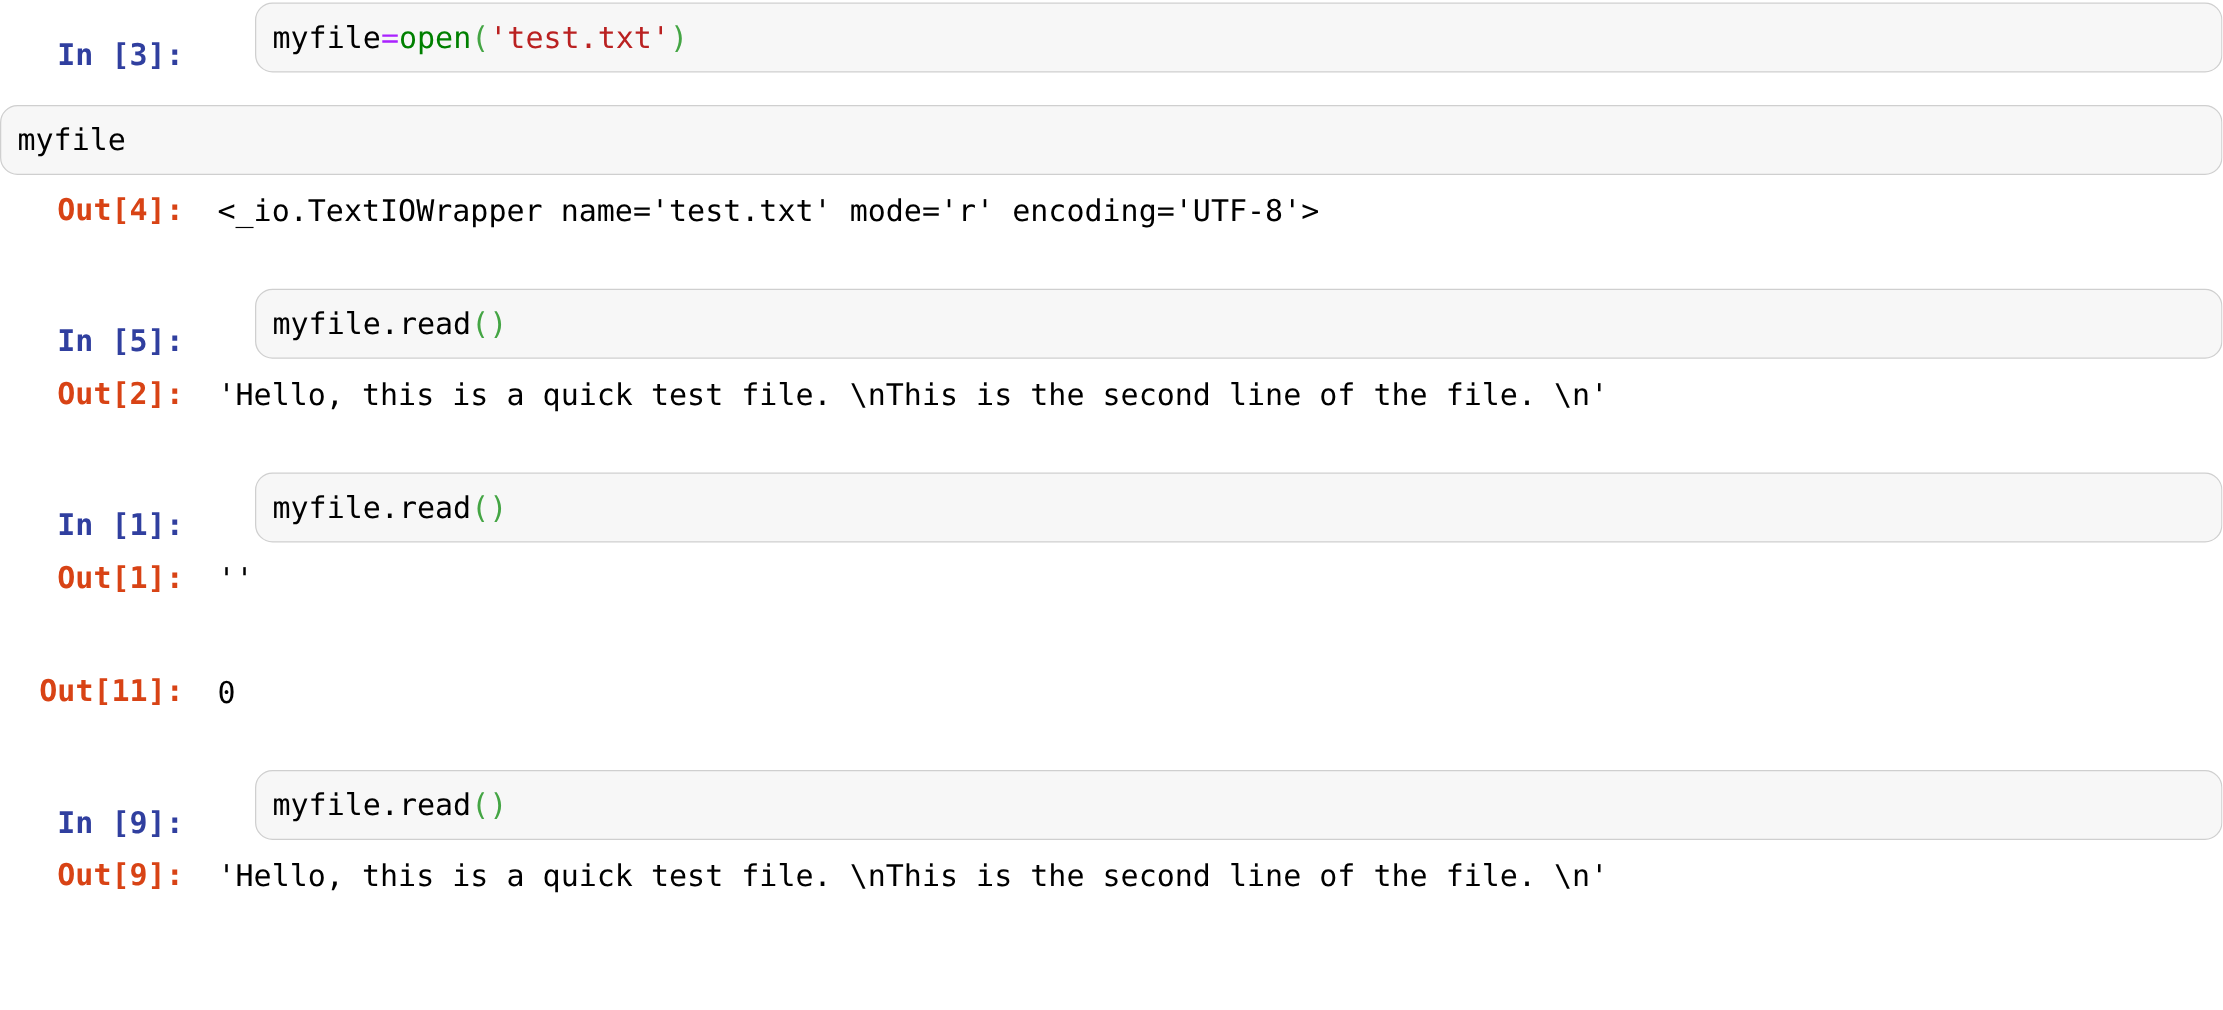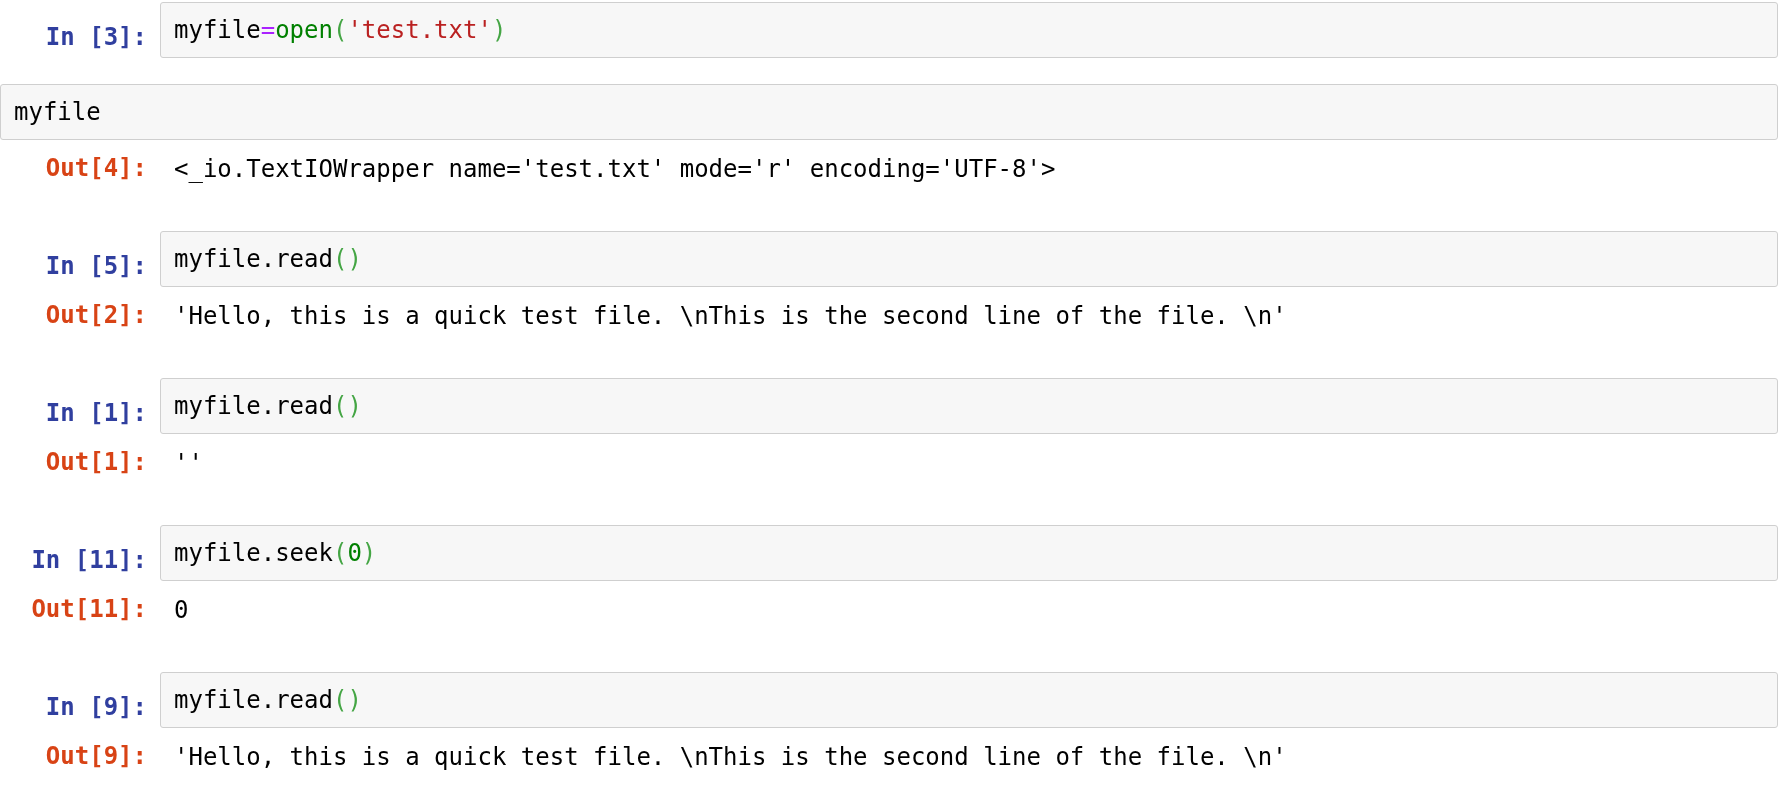--- a/index.html
+++ b/index.html
@@ -15,41 +15,42 @@
   }
   .notebook {
     margin-top: -11px;
     width: 1778px;
   }
   .cell {
     padding: 13px 0;
   }
   .input-row {
     display: flex;
-    align-items: center;
+    align-items: flex-end;
+    gap: 44px;
   }
   .prompt {
     width: 160px;
     min-width: 160px;
     box-sizing: border-box;
     text-align: right;
     padding-right: 13px;
     font-size: 24px;
     font-weight: bold;
     line-height: 28px;
     white-space: pre;
     cursor: default;
     user-select: none;
   }
   .in-prompt  { color: var(--in-prompt, #303F9F); padding-top: 14px; }
   .out-prompt { color: var(--out-prompt, #D84315); }
   .input-box {
     flex: 1;
     border: 1px solid var(--input-border, #CFCFCF);
-    border-radius: 3px;
+    border-radius: 14px;
     background: var(--input-bg, #F7F7F7);
     padding: 13px 13px;
   }
   pre.code-line, pre.output-text {
     margin: 0;
     font-family: "DejaVu Sans Mono", "Liberation Mono", monospace;
     font-size: 24px;
     line-height: 28px;
     min-height: 28px;
     white-space: pre;
@@ -114,26 +115,20 @@
         <div class="input-box">
           <pre class="code-line"><span class="tok-plain">myfile.read</span><span class="tok-bracket">(</span><span class="tok-bracket">)</span></pre>
         </div>
       </div>
       <div class="output-row">
         <div class="prompt out-prompt">Out[1]:</div>
         <pre class="output-text">''</pre>
       </div>
     </div>
     <div class="cell">
-      <div class="input-row">
-        <div class="prompt in-prompt">In [11]:</div>
-        <div class="input-box">
-          <pre class="code-line"><span class="tok-plain">myfile.seek</span><span class="tok-bracket">(</span><span class="tok-number">0</span><span class="tok-bracket">)</span></pre>
-        </div>
-      </div>
       <div class="output-row">
         <div class="prompt out-prompt">Out[11]:</div>
         <pre class="output-text">0</pre>
       </div>
     </div>
     <div class="cell">
       <div class="input-row">
         <div class="prompt in-prompt">In [9]:</div>
         <div class="input-box">
           <pre class="code-line"><span class="tok-plain">myfile.read</span><span class="tok-bracket">(</span><span class="tok-bracket">)</span></pre>

